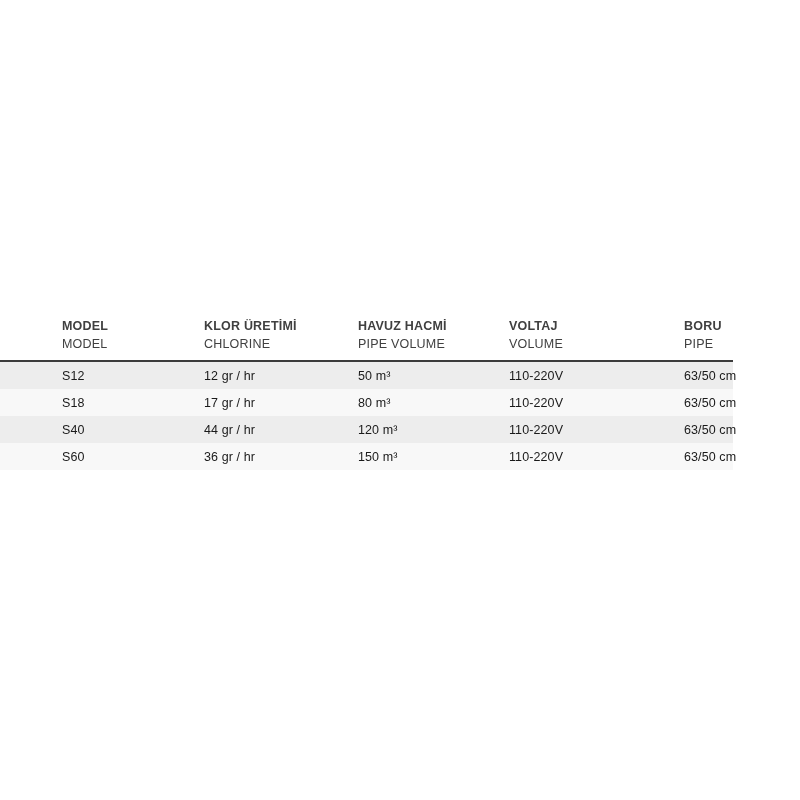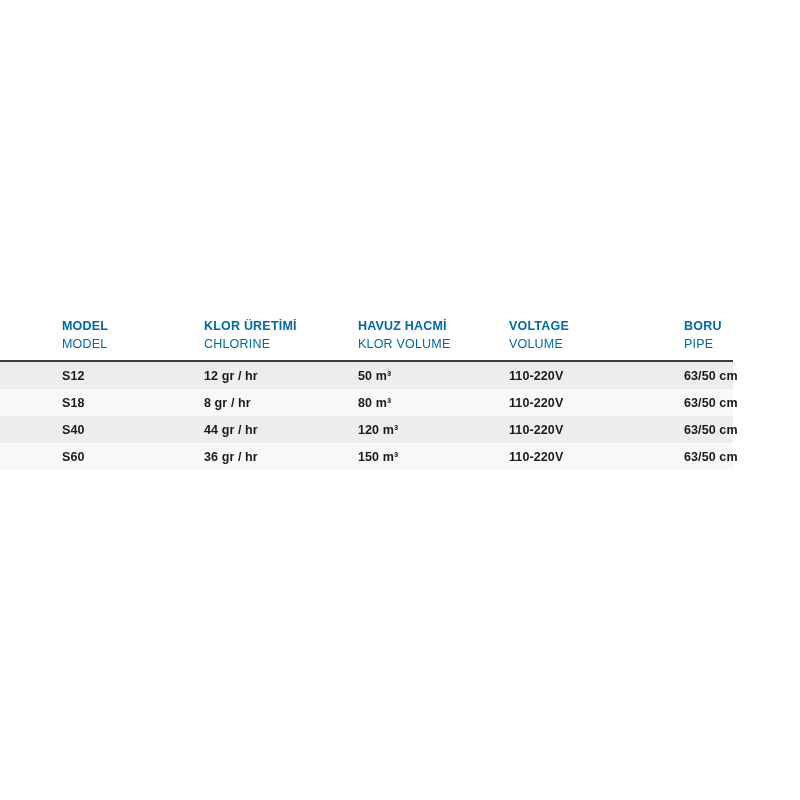--- a/index.html
+++ b/index.html
@@ -26,21 +26,21 @@
   .spec-head {
     display: flex;
     width: 100%;
     padding-bottom: 2px;
     background: #ffffff;
   }
 
   .spec-head .cell {
     box-sizing: border-box;
     padding-left: 0;
-    color: #0369a1;
+    color: #404040;
   }
 
   .head-primary {
     font-size: 12.5px;
     font-weight: bold;
     letter-spacing: 0.2px;
     line-height: 17px;
     white-space: nowrap;
   }
   .head-secondary {
@@ -66,21 +66,21 @@
     width: 100%;
     height: 27px;
     align-items: center;
   }
   .spec-row.odd  { background: #ededed; }
   .spec-row.even { background: #f8f8f8; text-align: center; }
 
   .spec-row .cell {
     box-sizing: border-box;
     font-size: 12.5px;
-    font-weight: bold;
+    font-weight: normal;
     color: #1a1a1a;
     letter-spacing: 0.1px;
     white-space: nowrap;
   }
 
   .cw0 { position: absolute; left: 62px; }
   .cw1 { position: absolute; left: 196px; margin-left: 8px; }
   .cw2 { position: absolute; left: 358px; }
   .cw3 { position: absolute; left: 509px; }
   .cw4 { position: absolute; left: 644px; margin-left: 40px; }
@@ -101,28 +101,28 @@
 
 <div id="spec-table">
 
   <div class="spec-head">
     <div class="head-block">
 
       <div class="hl1">
         <span class="cell head-primary cw0">MODEL</span>
         <span class="cell head-primary cw1">KLOR ÜRETİMİ</span>
         <span class="cell head-primary cw2">HAVUZ HACMİ</span>
-        <span class="cell head-primary cw3">VOLTAGE</span>
+        <span class="cell head-primary cw3">VOLTAJ</span>
         <span class="cell head-primary cw4">BORU</span>
       </div>
 
       <div class="hl2">
         <span class="cell head-secondary cw0">MODEL</span>
         <span class="cell head-secondary cw1">CHLORINE</span>
-        <span class="cell head-secondary cw2">KLOR VOLUME</span>
+        <span class="cell head-secondary cw2">PIPE VOLUME</span>
         <span class="cell head-secondary cw3">VOLUME</span>
         <span class="cell head-secondary cw4">PIPE</span>
       </div>
 
     </div>
   </div>
 
   <div class="head-rule"></div>
 
   <div class="spec-body">
@@ -130,21 +130,21 @@
     <div class="spec-row rowline odd">
       <span class="cell cw0">S12</span>
       <span class="cell cw1">12 gr / hr</span>
       <span class="cell cw2">50 m³</span>
       <span class="cell cw3">110-220V</span>
       <span class="cell cw4">63/50 cm</span>
     </div>
 
     <div class="spec-row rowline even">
       <span class="cell cw0">S18</span>
-      <span class="cell cw1">8 gr / hr</span>
+      <span class="cell cw1">17 gr / hr</span>
       <span class="cell cw2">80 m³</span>
       <span class="cell cw3">110-220V</span>
       <span class="cell cw4">63/50 cm</span>
     </div>
 
     <div class="spec-row rowline odd">
       <span class="cell cw0">S40</span>
       <span class="cell cw1">44 gr / hr</span>
       <span class="cell cw2">120 m³</span>
       <span class="cell cw3">110-220V</span>

